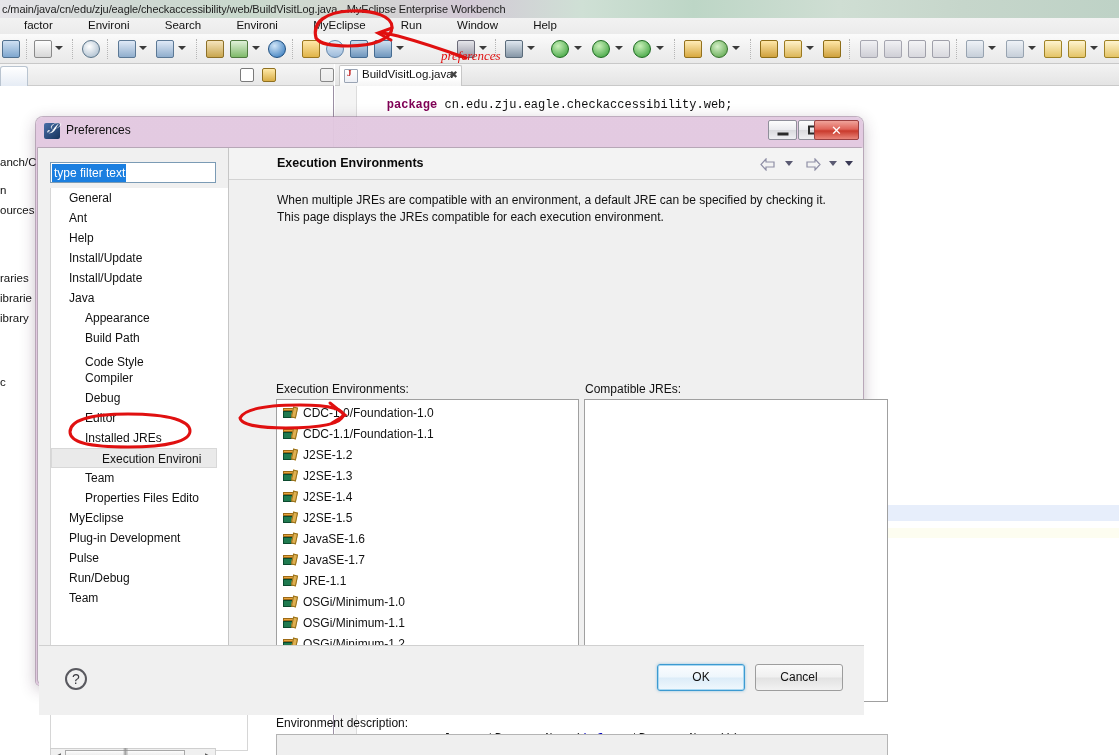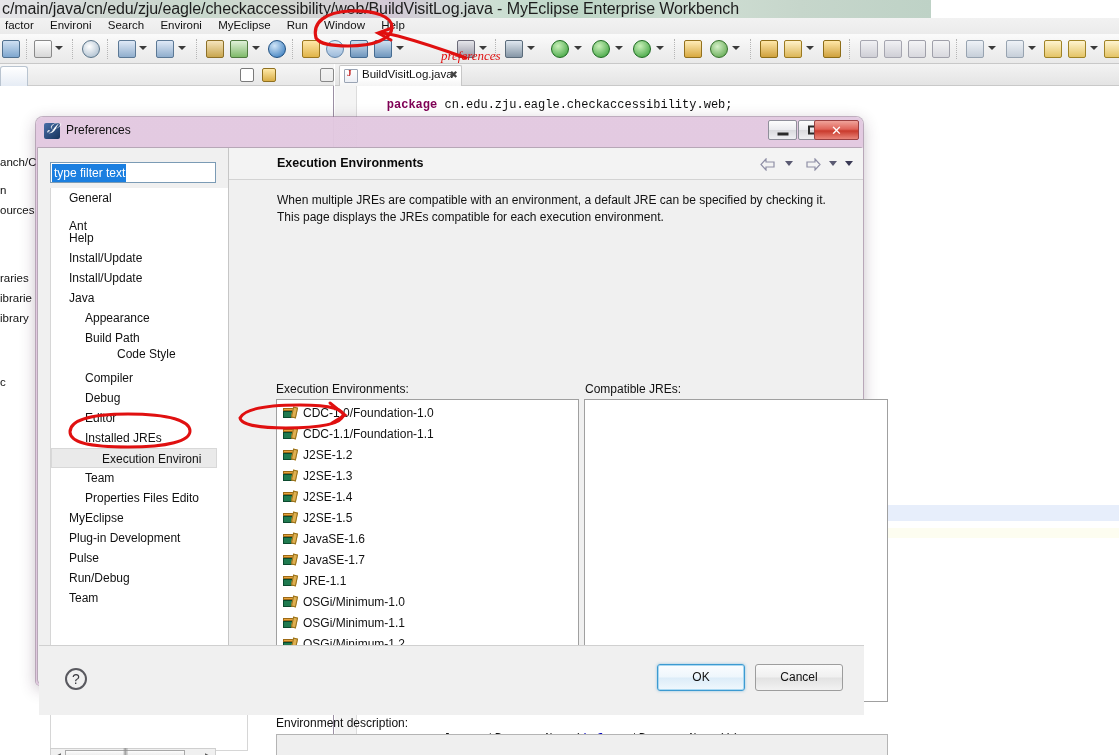--- a/index.html
+++ b/index.html
@@ -6,34 +6,34 @@
   html, body {
     width: 1119px; height: 755px;
     font-family: "Liberation Sans", sans-serif;
     overflow: hidden;
     background: #ffffff;
   }
   #root { position: relative; width: 1119px; height: 755px; overflow: hidden; }
 
   
   .ide-titlebar {
-    position: absolute; left: 0; top: 0; width: 931px; height: 18px;
+    position: absolute; left: 0; top: 0; width: 1119px; height: 18px;
     background: linear-gradient(90deg, #e7e5ea 0%, #cfd8d2 12%, #c9d9cd 22%, #d4d9d2 30%,
                 #d3c9d6 42%, #cfe0d5 52%, #bdd6c6 62%, #cfded3 75%, #c6d6cb 86%, #bed2c6 100%);
-    font-size: 16px; color: #1d1d1d; line-height: 18px; white-space: nowrap;
+    font-size: 11px; color: #1d1d1d; line-height: 18px; white-space: nowrap;
     overflow: hidden;
   }
   .ide-titlebar .tt { padding-left: 2px; letter-spacing: -0.1px; }
 
   .ide-menubar {
     position: absolute; left: 0; top: 18px; width: 1119px; height: 16px;
     background: linear-gradient(180deg,#f2f2f2 0%, #ebebeb 100%);
     font-size: 11.5px; color: #111; white-space: nowrap;
   }
-  .ide-menubar .mi { display: inline-block; padding: 1px 8px 0 5px; }
+  .ide-menubar .mi { display: inline-block; padding: 1px 8px 0 24px; }
 
   .ide-toolbar {
     position: absolute; left: 0; top: 34px; width: 1119px; height: 30px;
     background: linear-gradient(180deg,#fbfbfb 0%, #f0f0f0 55%, #e9e9e9 100%);
     border-bottom: 1px solid #c8c8c8;
   }
   .tbitem { position: absolute; top: 6px; width: 18px; height: 18px; }
   .tbsep { position: absolute; top: 5px; width: 1px; height: 20px;
            border-left: 1px dotted #b5b5b5; }
   .tbarrow { position: absolute; top: 12px; width: 0; height: 0;
@@ -504,28 +504,28 @@
     </div>
 
     <div class="dlg-body">
 
       <div class="pref-filter">
         <span class="sel">type filter text</span>
       </div>
 
       <div class="pref-tree" id="pref-tree">
           <div class="tree-item" style="top: 0px;"><span style="margin-left: 18px;">General</span></div>
-          <div class="tree-item" style="top: 28px;"><span style="margin-left: 18px;">Ant</span></div>
+          <div class="tree-item" style="top: 20px;"><span style="margin-left: 18px;">Ant</span></div>
           <div class="tree-item" style="top: 40px;"><span style="margin-left: 18px;">Help</span></div>
           <div class="tree-item" style="top: 60px;"><span style="margin-left: 18px;">Install/Update</span></div>
           <div class="tree-item" style="top: 80px;"><span style="margin-left: 18px;">Install/Update</span></div>
           <div class="tree-item" style="top: 100px;"><span style="margin-left: 18px;">Java</span></div>
           <div class="tree-item" style="top: 120px;"><span style="margin-left: 34px;">Appearance</span></div>
           <div class="tree-item" style="top: 140px;"><span style="margin-left: 34px;">Build Path</span></div>
-          <div class="tree-item" style="top: 156px; padding-left: 32px;"><span style="margin-left: 34px;">Code Style</span></div>
+          <div class="tree-item" style="top: 164px;"><span style="margin-left: 34px;">Code Style</span></div>
           <div class="tree-item" style="top: 180px;"><span style="margin-left: 34px;">Compiler</span></div>
           <div class="tree-item" style="top: 200px;"><span style="margin-left: 34px;">Debug</span></div>
           <div class="tree-item" style="top: 220px;"><span style="margin-left: 34px;">Editor</span></div>
           <div class="tree-item" style="top: 240px;"><span style="margin-left: 34px;">Installed JREs</span></div>
           <div class="tree-item sel-soft" style="top: 260px;"><span style="margin-left: 50px;">Execution Environi</span></div>
           <div class="tree-item" style="top: 280px;"><span style="margin-left: 34px;">Team</span></div>
           <div class="tree-item" style="top: 300px;"><span style="margin-left: 34px;">Properties Files Edito</span></div>
           <div class="tree-item" style="top: 320px;"><span style="margin-left: 18px;">MyEclipse</span></div>
           <div class="tree-item" style="top: 340px;"><span style="margin-left: 18px;">Plug-in Development</span></div>
           <div class="tree-item" style="top: 360px;"><span style="margin-left: 18px;">Pulse</span></div>

